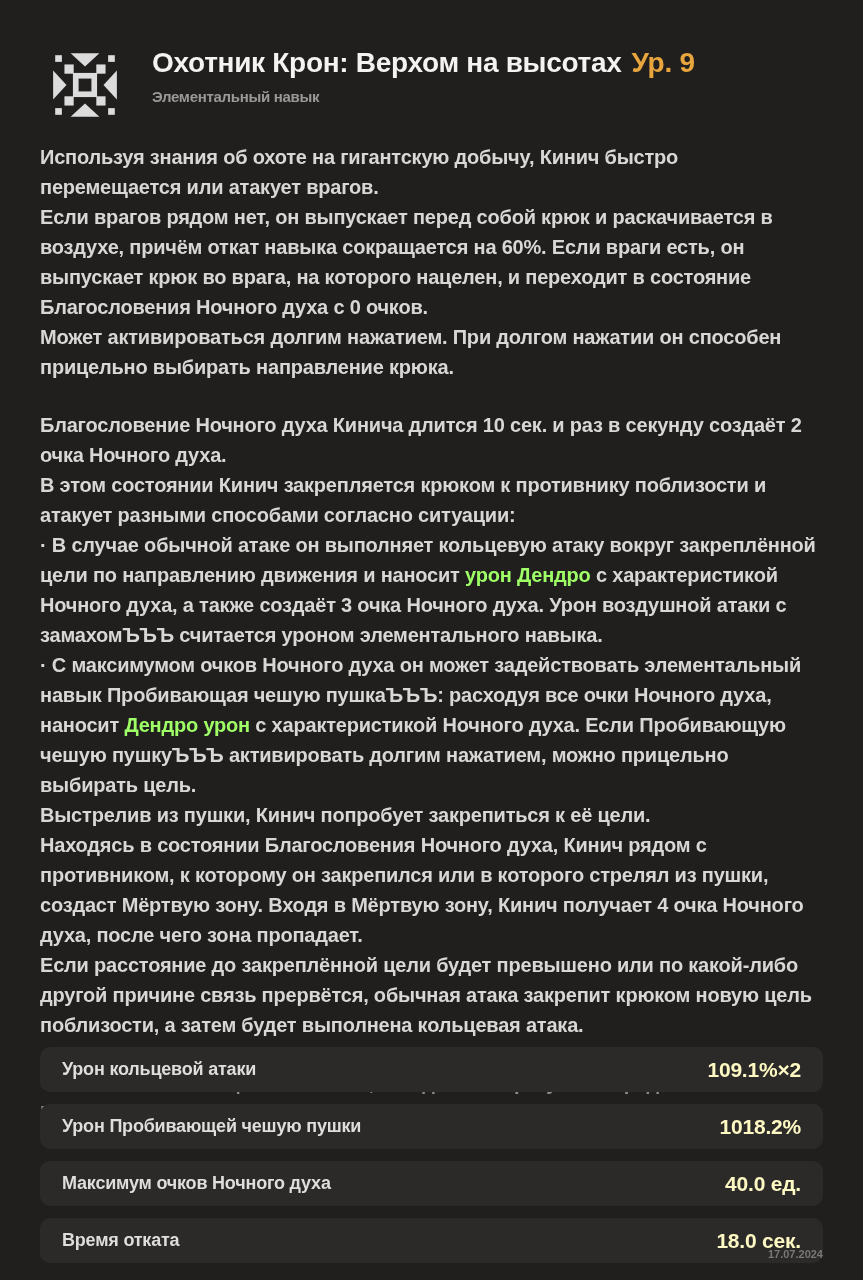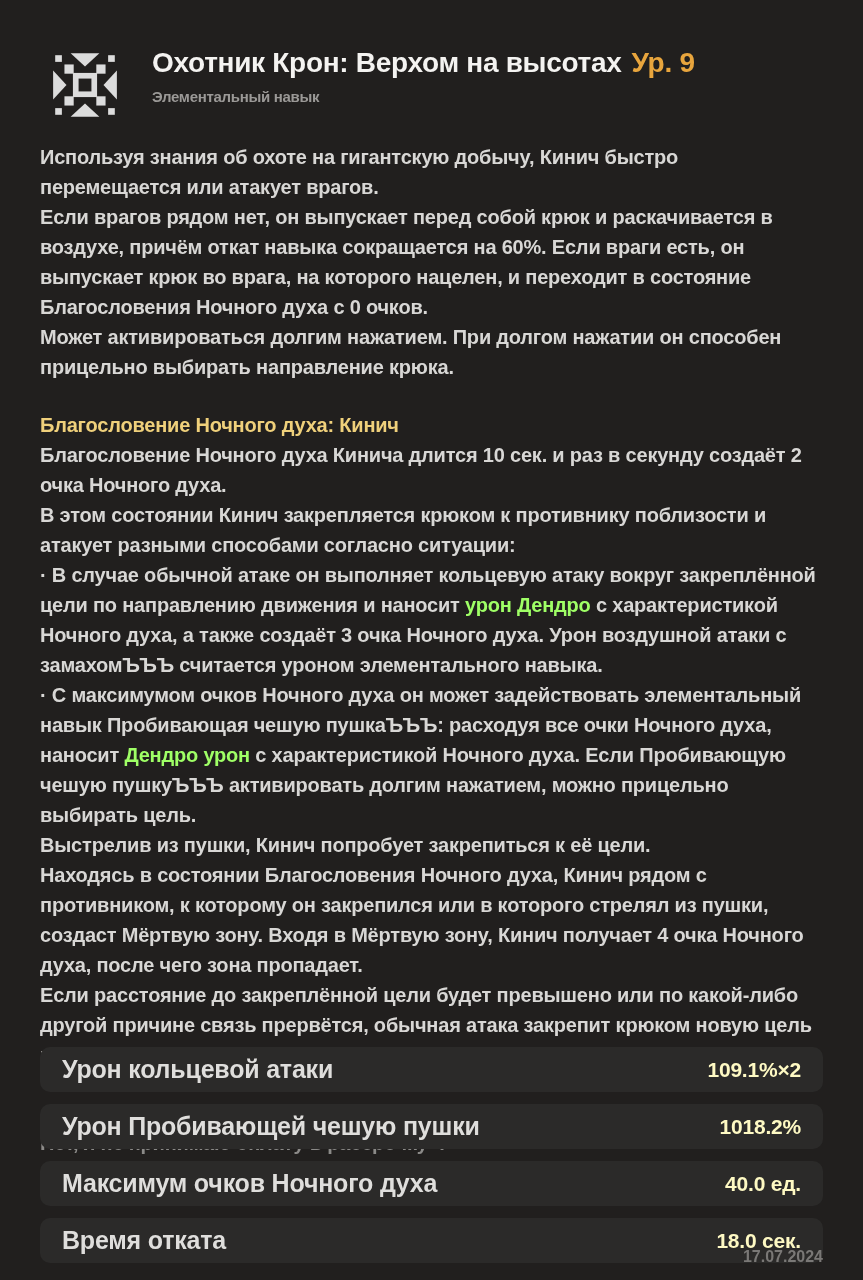--- a/index.html
+++ b/index.html
@@ -34,27 +34,27 @@
   .dendro{color:#9FFF66;}
 
   
   .stats{position:absolute;left:40px;right:40px;top:1047px;}
   .stat-row{
     height:45px;margin-bottom:12px;
     background:#2B2A29;border-radius:10px;
     display:flex;align-items:center;justify-content:space-between;
     padding:0 22px;box-sizing:border-box;
   }
-  .stat-label{font-size:25px;color:#DFDEDC;letter-spacing:-0.2px;}
+  .stat-label{font-size:18px;color:#DFDEDC;letter-spacing:-0.2px;}
   .stat-value{font-size:21px;color:#fef9c3;letter-spacing:-0.2px;white-space:nowrap;}
 
   
   .footer-date{
     position:absolute;right:40px;top:1248px;
-    font-size:16px;color:#7A7876;letter-spacing:0;
+    font-size:11px;color:#7A7876;letter-spacing:0;
   }
 </style>
 </head>
 <body>
 
 <div class="page">
 
   <div class="header">
     <svg class="skill-icon" viewBox="0 0 72 72" xmlns="http://www.w3.org/2000/svg" fill="#DCDCDC">
 
@@ -81,21 +81,20 @@
       </div>
       <div class="subtitle">Элементальный навык</div>
     </div>
   </div>
 
   <div class="description">
       <div class="block para"><span>Используя знания об охоте на гигантскую добычу, Кинич быстро перемещается или атакует врагов.</span></div>
       <div class="block para"><span>Если врагов рядом нет, он выпускает перед собой крюк и раскачивается в воздухе, причём откат навыка сокращается на 60%. Если враги есть, он выпускает крюк во врага, на которого нацелен, и переходит в состояние Благословения Ночного духа с 0 очков.</span></div>
       <div class="block para"><span>Может активироваться долгим нажатием. При долгом нажатии он способен прицельно выбирать направление крюка.</span></div>
       <div class="block spacer"></div>
-      <div class="block heading"><span>Благословение Ночного духа: Кинич</span></div>
       <div class="block para"><span>Благословение Ночного духа Кинича длится 10 сек. и раз в секунду создаёт 2 очка Ночного духа.</span></div>
       <div class="block para"><span>В этом состоянии Кинич закрепляется крюком к противнику поблизости и атакует разными способами согласно ситуации:</span></div>
       <div class="block para"><span> ·  В случае обычной атаке он выполняет кольцевую атаку вокруг закреплённой цели по направлению движения и наносит </span><span class="dendro">урон Дендро</span><span> с характеристикой Ночного духа, а также создаёт 3 очка Ночного духа. Урон воздушной атаки с замахомЪЪЪ считается уроном элементального навыка.</span></div>
       <div class="block para"><span> ·  С максимумом очков Ночного духа он может задействовать элементальный навык Пробивающая чешую пушкаЪЪЪ: расходуя все очки Ночного духа, наносит </span><span class="dendro">Дендро урон</span><span> с характеристикой Ночного духа. Если Пробивающую чешую пушкуЪЪЪ активировать долгим нажатием, можно прицельно выбирать цель.</span></div>
       <div class="block para"><span>Выстрелив из пушки, Кинич попробует закрепиться к её цели.</span></div>
       <div class="block para"><span>Находясь в состоянии Благословения Ночного духа, Кинич рядом с противником, к которому он закрепился или в которого стрелял из пушки, создаст Мёртвую зону. Входя в Мёртвую зону, Кинич получает 4 очка Ночного духа, после чего зона пропадает.</span></div>
       <div class="block para"><span>Если расстояние до закреплённой цели будет превышено или по какой-либо другой причине связь прервётся, обычная атака закрепит крюком новую цель поблизости, а затем будет выполнена кольцевая атака.</span></div>
       <div class="block spacer"></div>
       <div class="block quote"><span>«У всего есть своя цена. Полагаю, ты сделаешь разумное предложение... Что? Нет, я не принимаю оплату в рассрочку».</span></div>
     </div>

